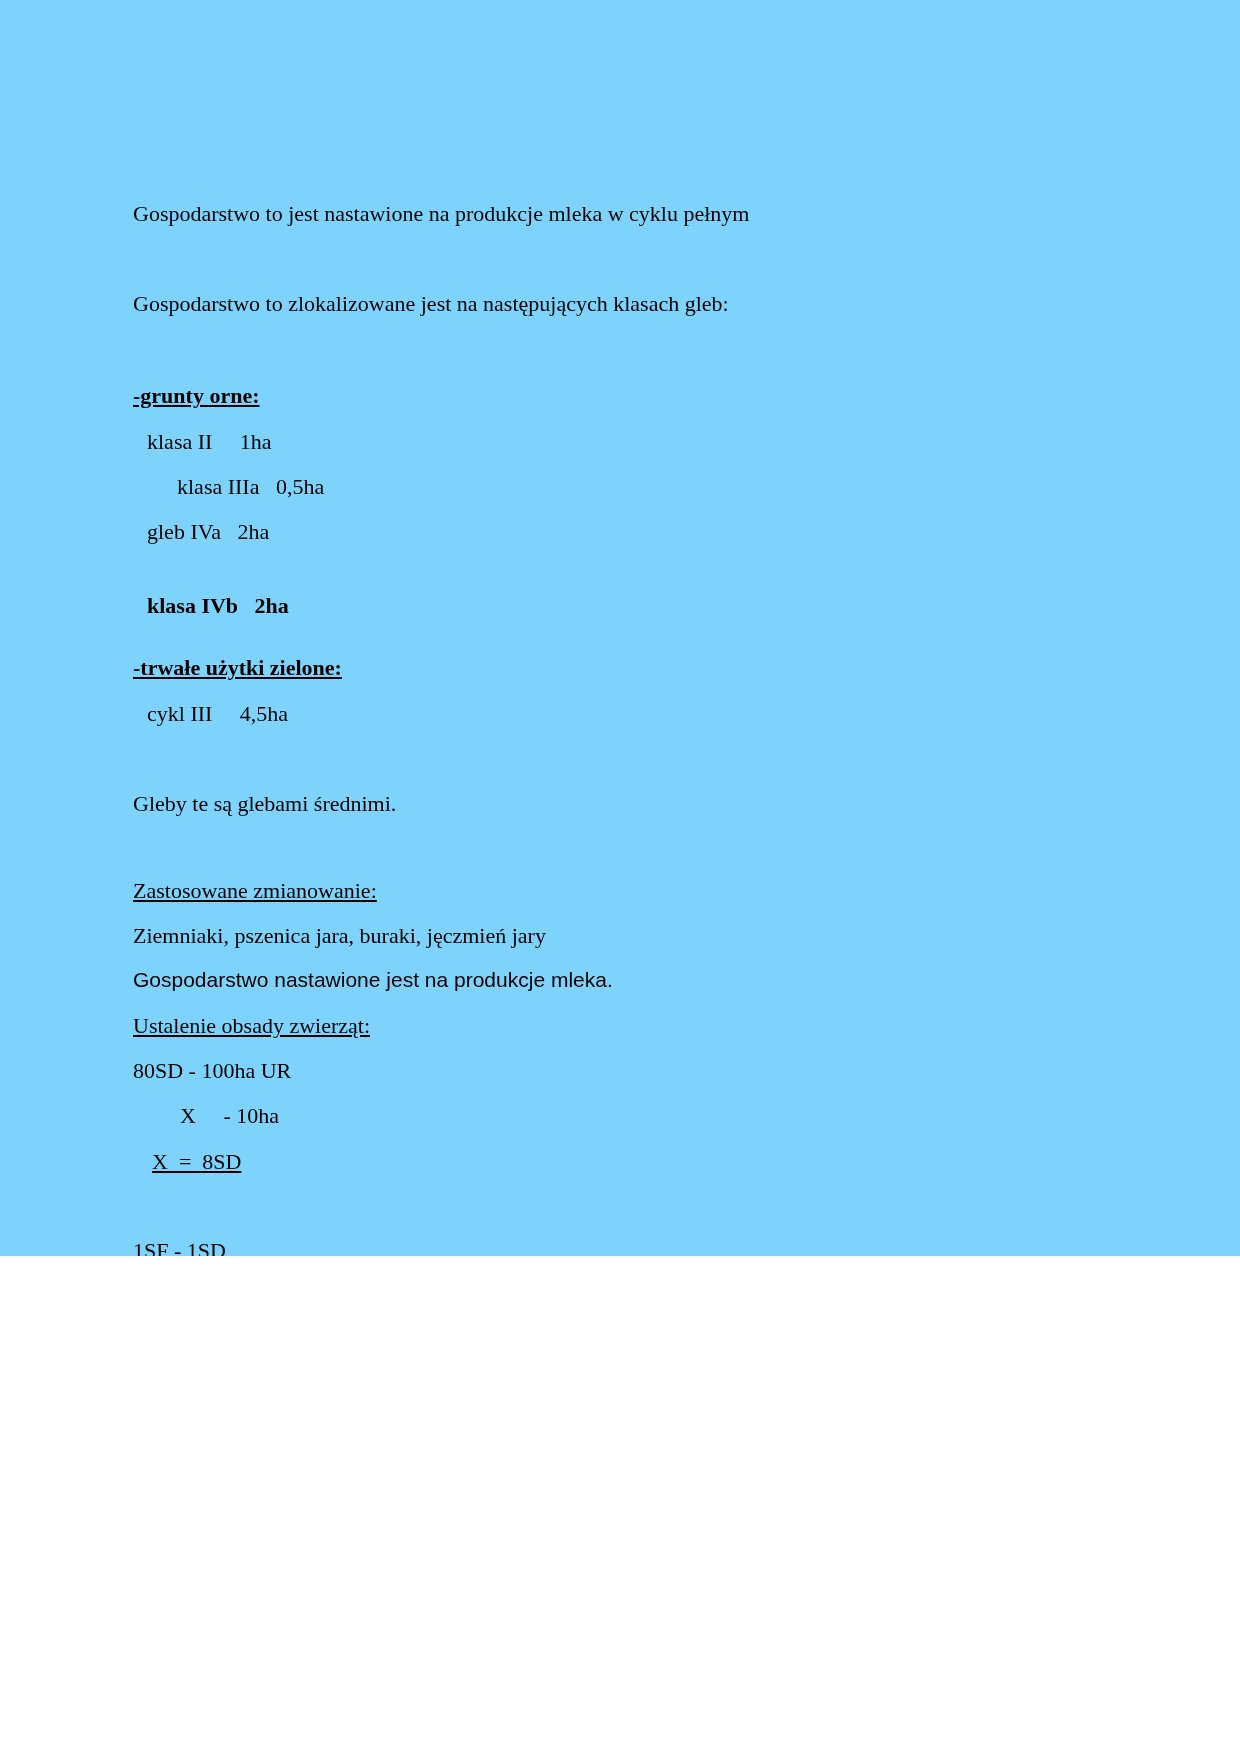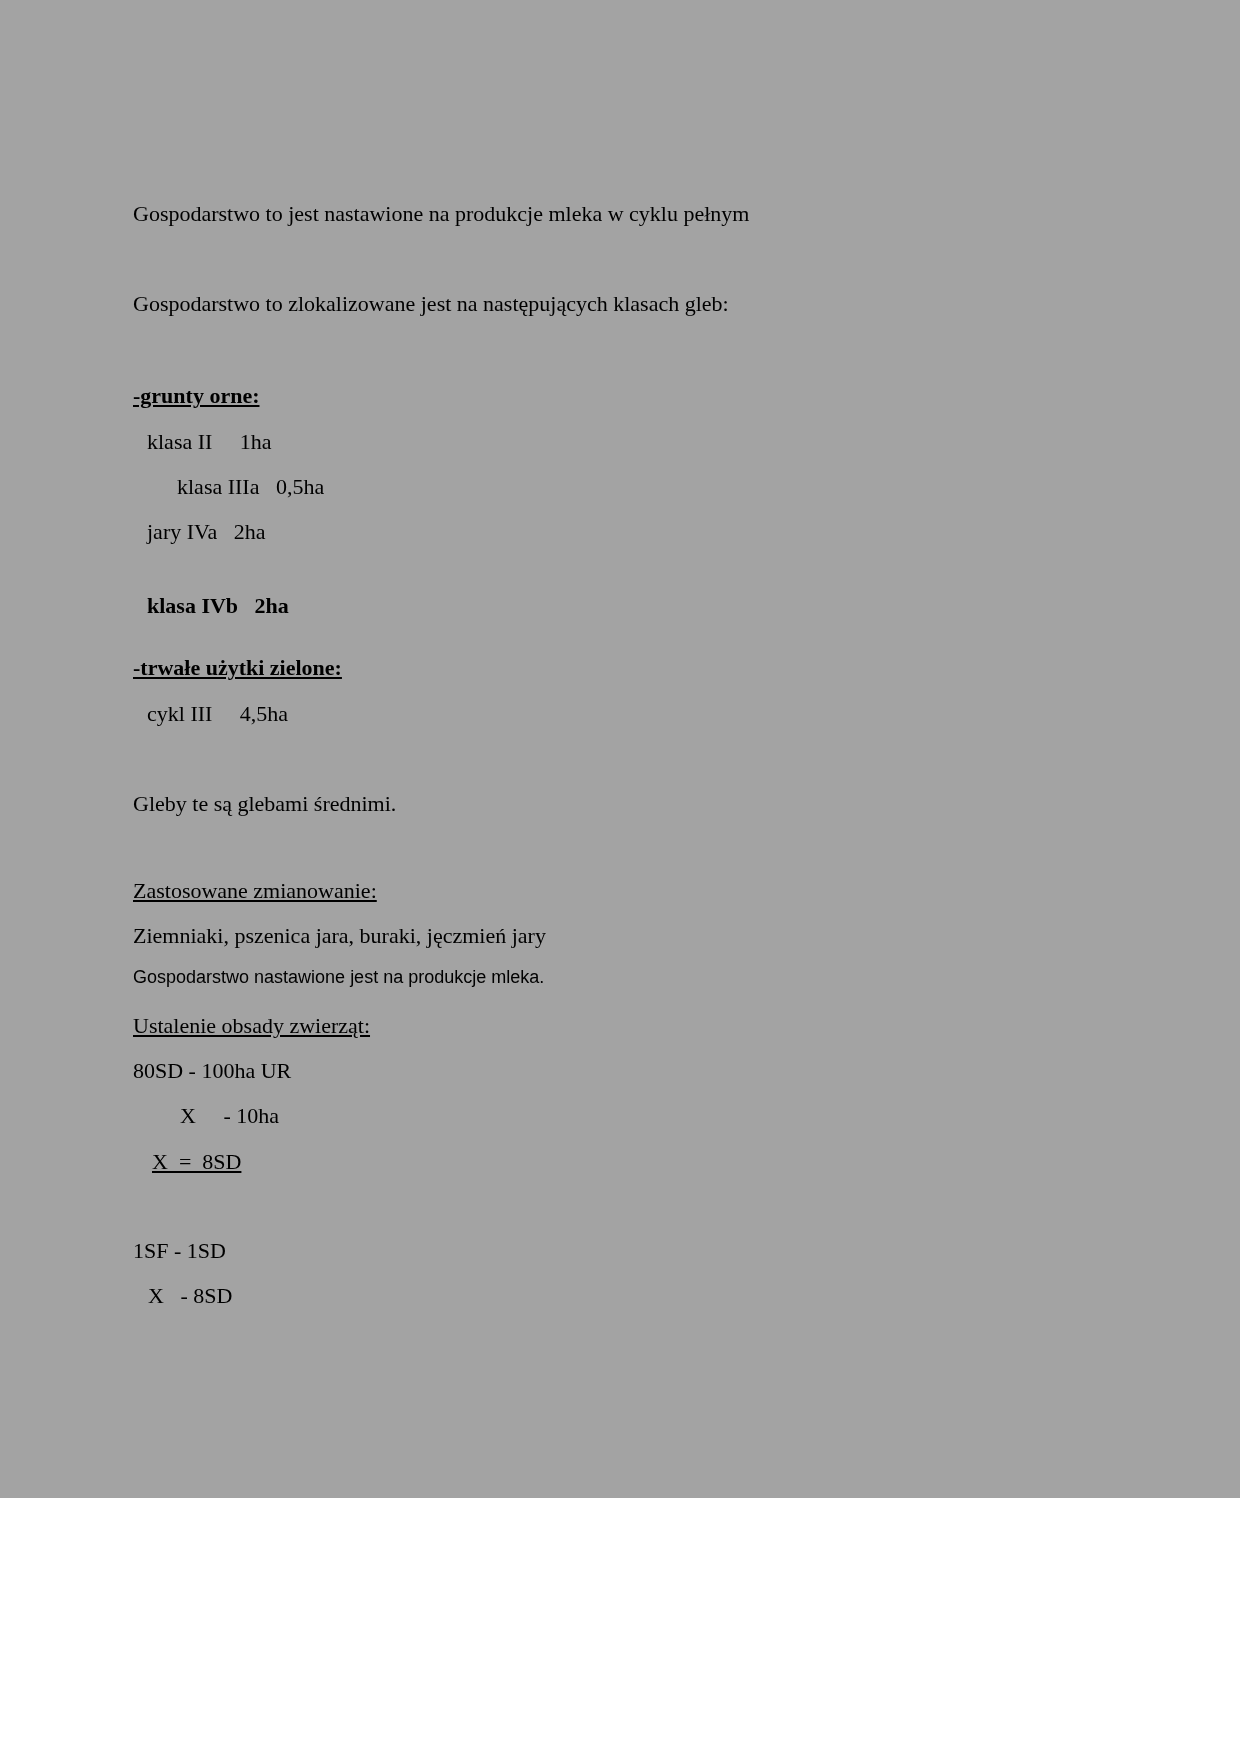--- a/index.html
+++ b/index.html
@@ -3,59 +3,59 @@
 <meta charset="utf-8">
 <style>
   html, body {
     margin: 0;
     padding: 0;
     background: #ffffff;
   }
   .page {
     position: relative;
     width: 1240px;
-    height: 1498px;
-    background: #a3a3a3;
+    height: 1256px;
+    background: #7dd3fc;
     overflow: hidden;
     font-family: "Liberation Serif", serif;
     color: #000000;
   }
   .ln {
     position: absolute;
     white-space: pre;
     font-size: 22px;
     line-height: 1.3;
     color: #000000;
     font-family: "Liberation Serif", serif;
   }
   .bold { font-weight: bold; }
   .ul   { text-decoration: underline; }
   .sans {
     font-family: "Liberation Sans", sans-serif;
-    font-size: 18px;
+    font-size: 21px;
     text-align: right;
   }
   .part { white-space: pre; }
 </style>
 </head>
 <body>
 
 <div class="page">
 
   <div class="ln" style="top:200px; left:133px;">Gospodarstwo to jest nastawione na produkcje mleka w cyklu pełnym</div>
 
   <div class="ln" style="top:290px; left:133px;">Gospodarstwo to zlokalizowane jest na następujących klasach gleb:</div>
 
   <div class="ln bold ul" style="top:382px; left:133px;">-grunty orne:</div>
 
   <div class="ln" style="top:428px; left:147px;">klasa II     1ha</div>
 
   <div class="ln" style="top:473px; left:138px;margin-left:39px;">klasa IIIa   0,5ha</div>
 
-  <div class="ln" style="top:518px; left:147px;">jary IVa   2ha</div>
+  <div class="ln" style="top:518px; left:147px;">gleb IVa   2ha</div>
 
   <div class="ln" style="top:592px; left:147px;font-weight:bold;">klasa IVb   2ha</div>
 
   <div class="ln bold ul" style="top:654px; left:133px;">-trwałe użytki zielone:</div>
 
   <div class="ln" style="top:700px; left:147px;">cykl III     4,5ha</div>
 
   <div class="ln" style="top:790px; left:133px;">Gleby te są glebami średnimi.</div>
 
   <div class="ln ul" style="top:877px; left:133px;">Zastosowane zmianowanie:</div>

